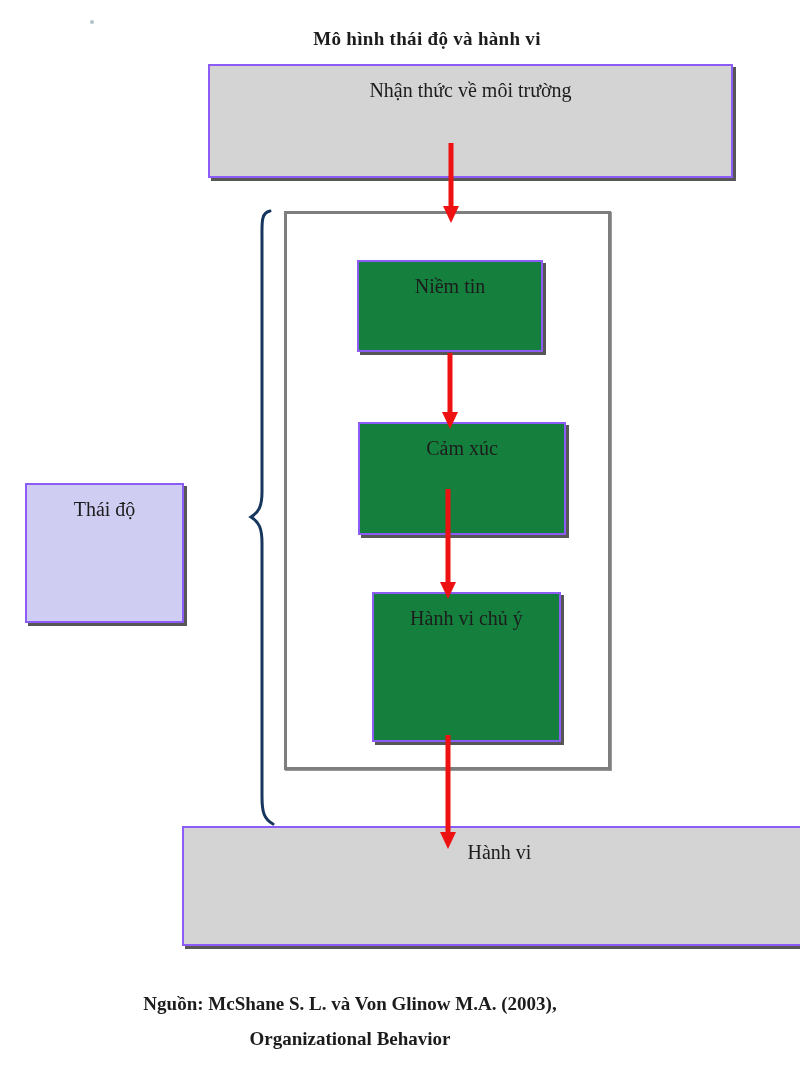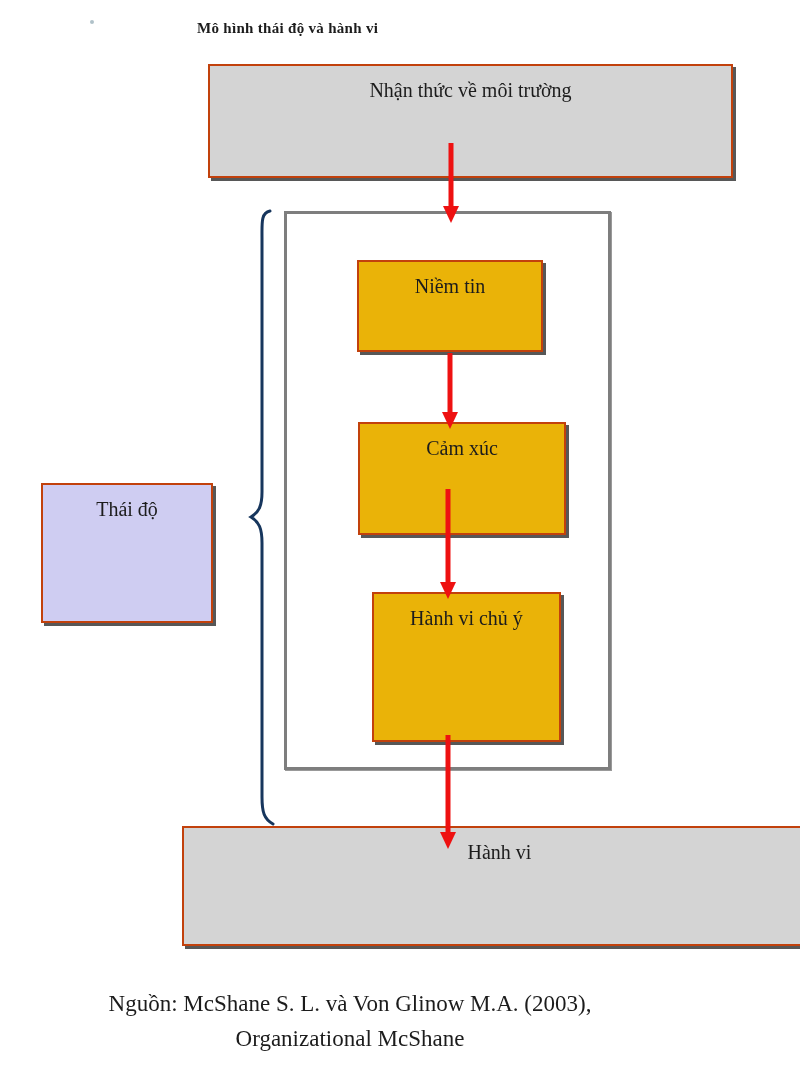--- a/index.html
+++ b/index.html
@@ -12,57 +12,58 @@
     width: 800px;
     height: 1066px;
     background: #ffffff;
     font-family: "Liberation Serif", "DejaVu Serif", serif;
     color: #1c1c1c;
     overflow: hidden;
   }
   .title {
     position: absolute;
     left: 197px;
-    top: 20px;
+    top: 28px;
     width: 460px;
-    font-size: 15px;
+    text-align: center;
+    font-size: 19px;
     font-weight: bold;
     letter-spacing: 0.3px;
   }
   .stray-dot {
     position: absolute;
     left: 90px;
     top: 20px;
     width: 4px;
     height: 4px;
     border-radius: 50%;
     background: #86a0ac;
     opacity: 0.65;
   }
   .box {
     position: absolute;
     box-sizing: border-box;
-    border: 2px solid #c2410c;
+    border: 2px solid #8b5cf6;
     box-shadow: 3px 3px 0 rgba(45,45,45,0.8);
     display: flex;
     justify-content: center;
     align-items: flex-start;
     font-size: 20px;
     line-height: 24px;
   }
   .box .lbl { padding-top: 12px; }
   .box.gray   { background: #d4d4d4; }
-  .box.cyan   { background: #eab308; }
+  .box.cyan   { background: #15803d; }
   .box.purple { background: #cfcdf2; }
 
   .box.top-box      { left: 208px; top: 64px;  width: 525px; height: 114px; }
   .box.belief-box   { left: 357px; top: 260px; width: 186px; height: 92px;  }
   .box.emotion-box  { left: 358px; top: 422px; width: 208px; height: 113px; }
   .box.intent-box   { left: 372px; top: 592px; width: 189px; height: 150px; }
-  .box.attitude-box { left: 25px;  top: 483px; width: 172px; height: 140px; margin-left: 16px; }
+  .box.attitude-box { left: 25px;  top: 483px; width: 159px; height: 140px; }
   .box.behavior-box { left: 182px; top: 826px; width: 635px; height: 120px; }
 
   .group-frame {
     position: absolute;
     box-sizing: border-box;
     left: 284px; top: 211px; width: 327px; height: 559px;
     border: 3px solid #7e7e7e;
     box-shadow: 1px 1px 0 rgba(70,70,70,0.55);
     background: transparent;
   }
@@ -70,22 +71,23 @@
     position: absolute;
     left: 0; top: 0;
     pointer-events: none;
   }
   .source {
     position: absolute;
     left: 55px;
     top: 986px;
     width: 590px;
     text-align: center;
-    font-size: 23px;
+    font-size: 19px;
     line-height: 35px;
+    font-weight: bold;
   }
 </style>
 </head>
 <body>
 
 <div class="canvas">
 
   <div class="stray-dot"></div>
 
   <div class="title">Mô hình thái độ và hành vi</div>
@@ -142,16 +144,16 @@
     </g>
 
     <g>
       <line x1="448" y1="735" x2="448" y2="833" stroke="#ee1111" stroke-width="5"></line>
       <polygon points="448,849 440,832 456,832" fill="#ee1111"></polygon>
     </g>
   </svg>
 
   <div class="source">
     <div>Nguồn: McShane S. L. và Von Glinow M.A. (2003),</div>
-    <div>Organizational McShane</div>
+    <div>Organizational Behavior</div>
   </div>
 
 </div>
 
 </body></html>

